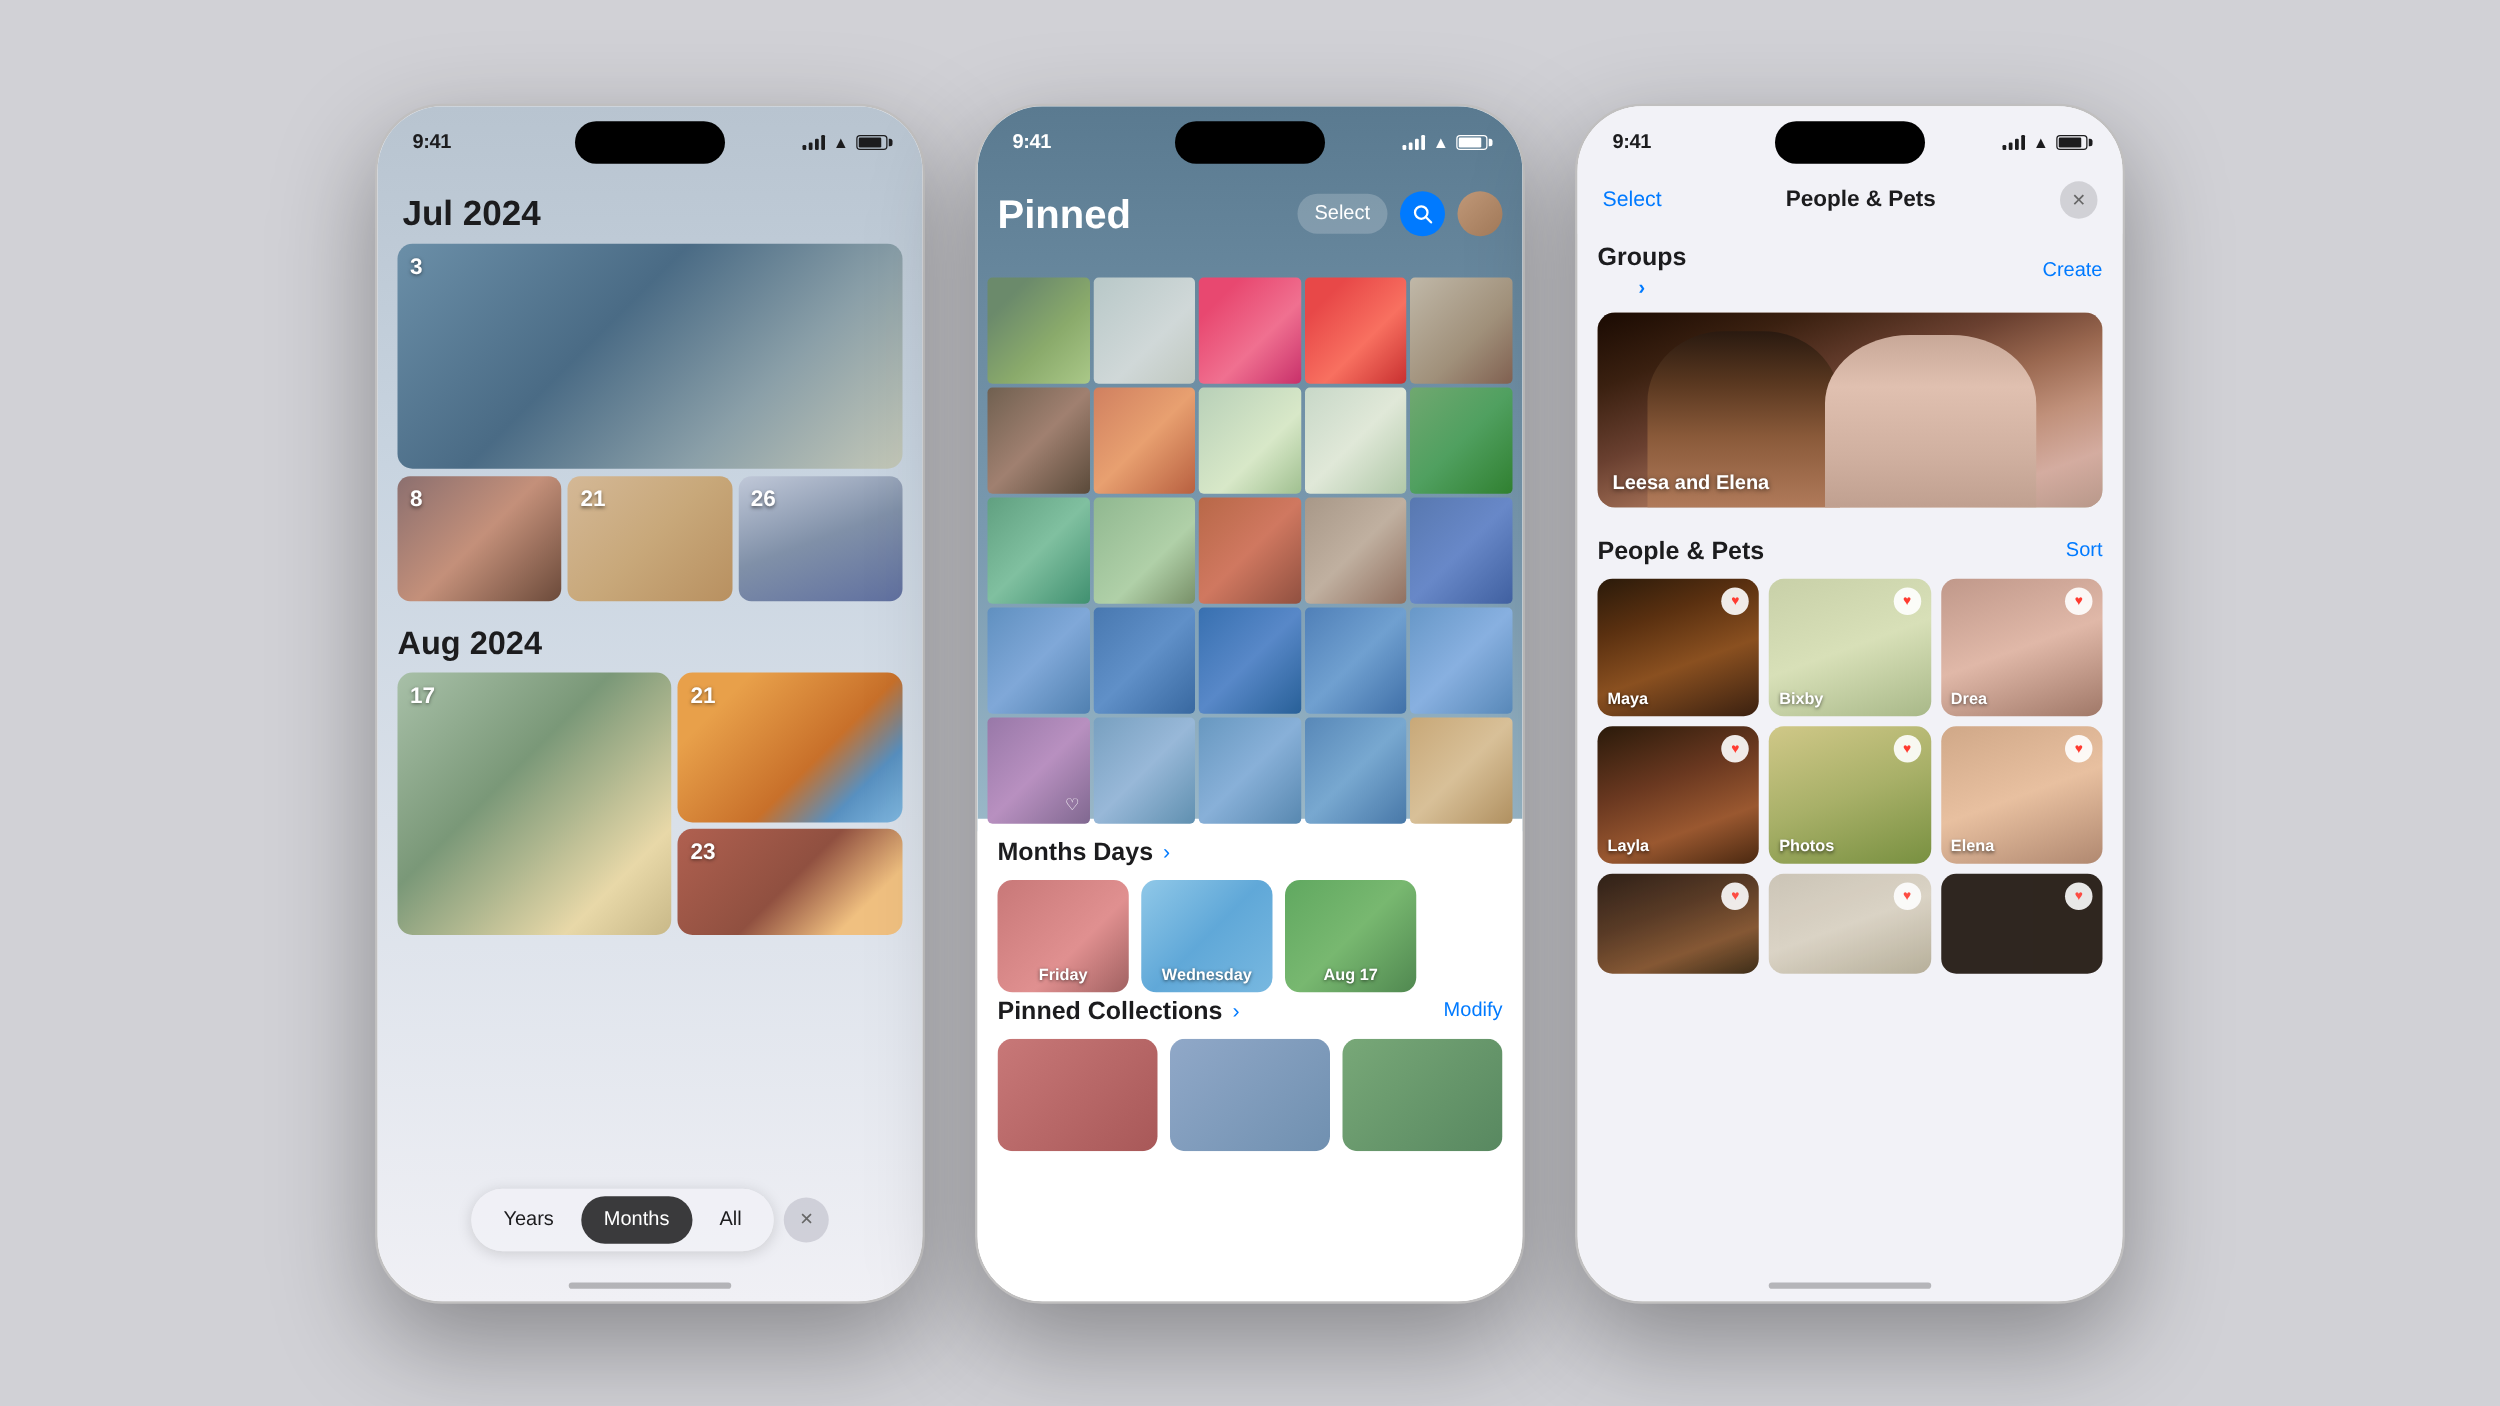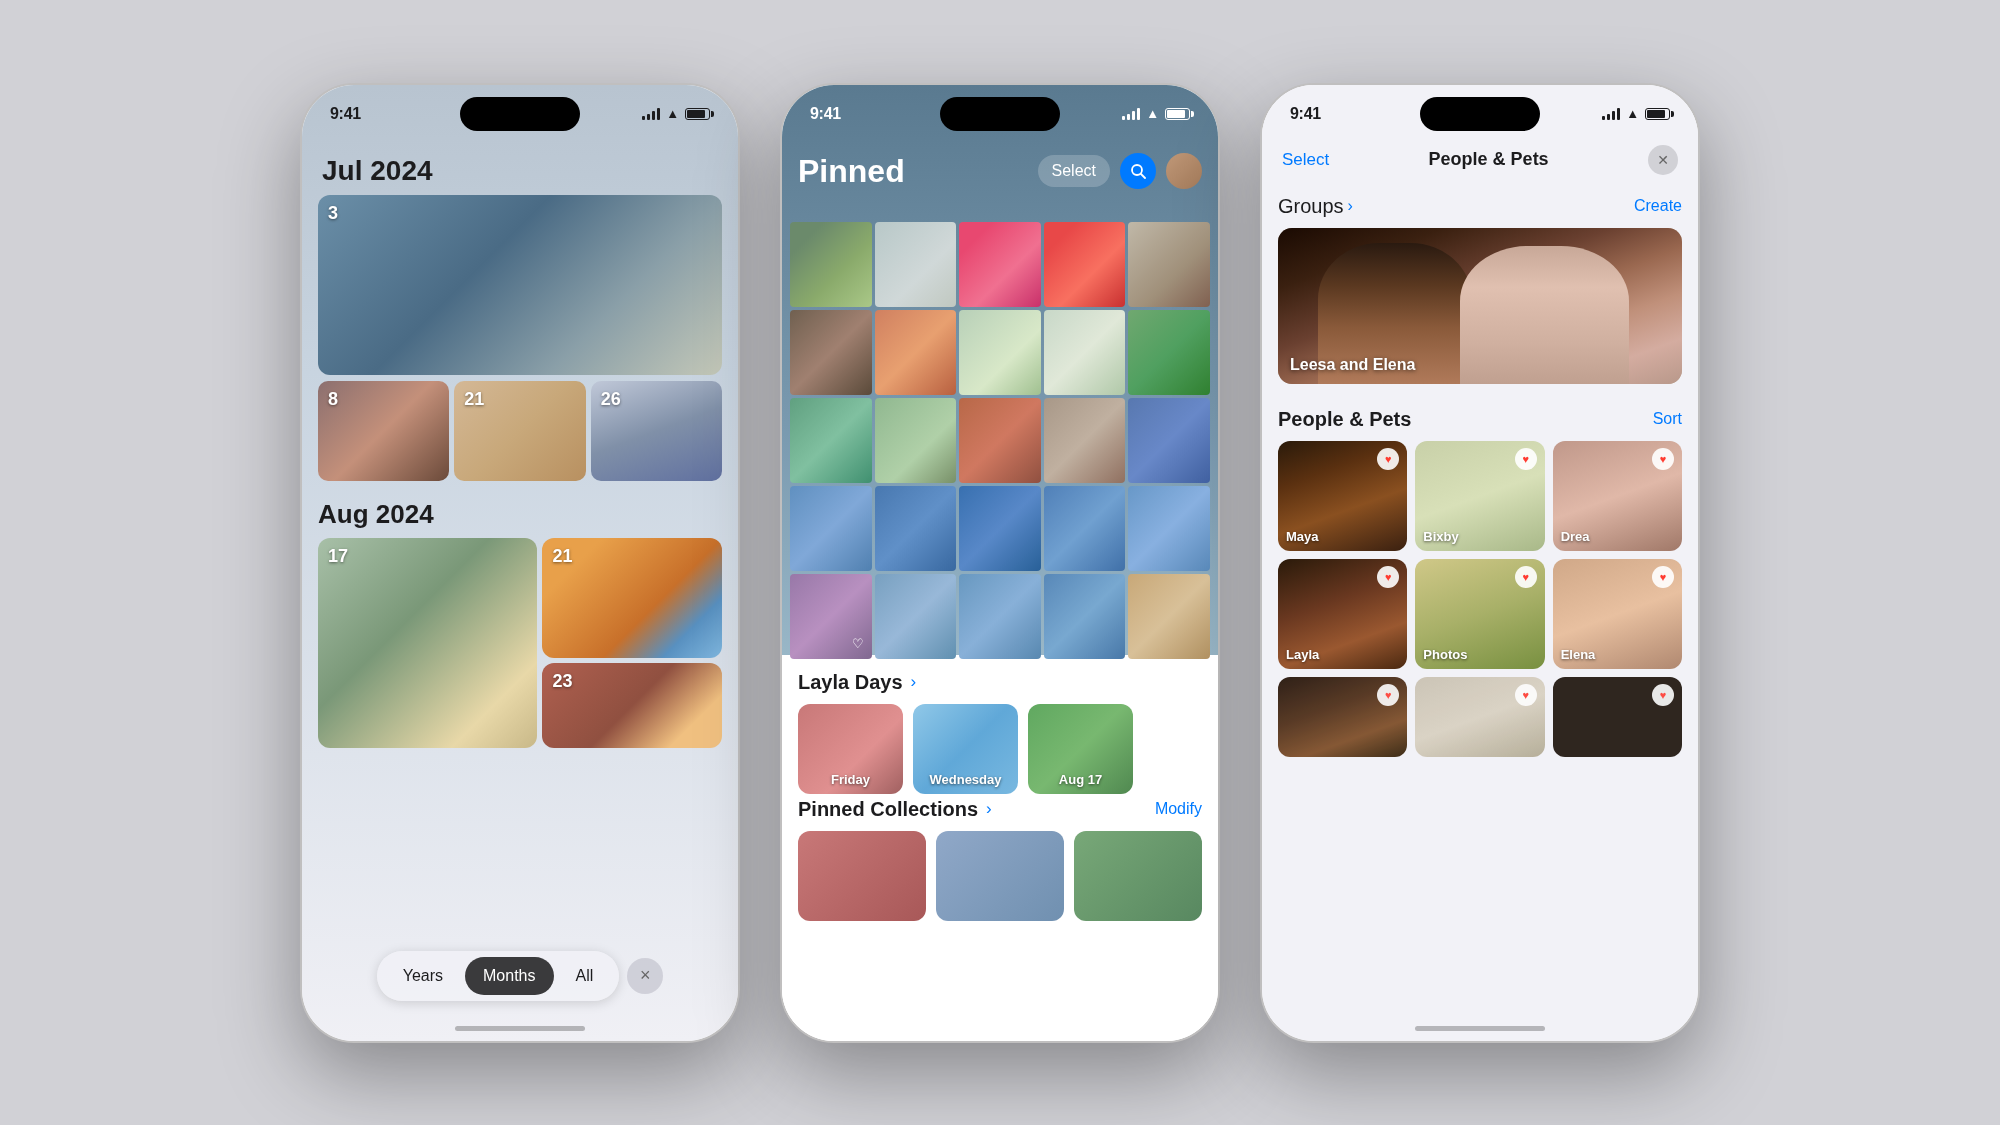--- a/index.html
+++ b/index.html
@@ -531,26 +531,27 @@
 
     .groups-row {
       display: flex;
       align-items: center;
       justify-content: space-between;
       margin-bottom: 10px;
     }
 
     .groups-title {
       font-size: 20px;
-      font-weight: 400;
+      font-weight: 700;
       color: #1c1c1e;
       display: flex;
       align-items: center;
       gap: 4px;
       cursor: pointer;
+      flex-direction: column;
     }
 
     .create-btn {
       font-size: 16px;
       color: #007aff;
       cursor: pointer;
     }
 
     .group-card {
       width: 100%;
@@ -871,21 +872,21 @@
         <div class="grid-cell gc22"></div>
         <div class="grid-cell gc23"></div>
         <div class="grid-cell gc24"></div>
         <div class="grid-cell gc25"></div>
       </div>
     </div>
 
     <div class="white-area">
       <div class="section-header">
         <div style="display:flex;align-items:center;gap:4px;">
-          <span class="section-title">Layla Days</span>
+          <span class="section-title">Months Days</span>
           <span class="section-arrow">›</span>
         </div>
       </div>
 
       <div class="recent-days-row">
         <div class="day-card dc1">
           <div class="day-card-label">Friday</div>
         </div>
         <div class="day-card dc2">
           <div class="day-card-label">Wednesday</div>

